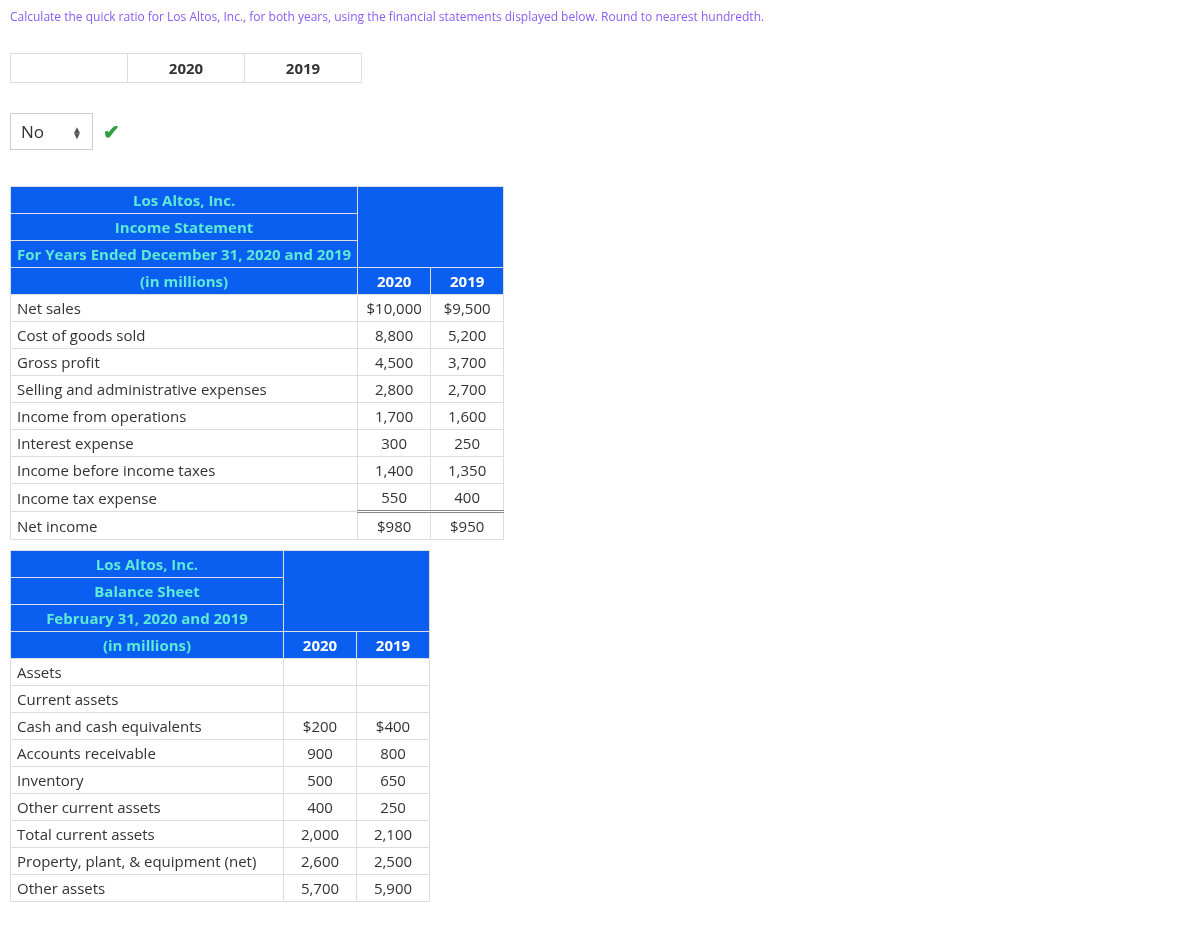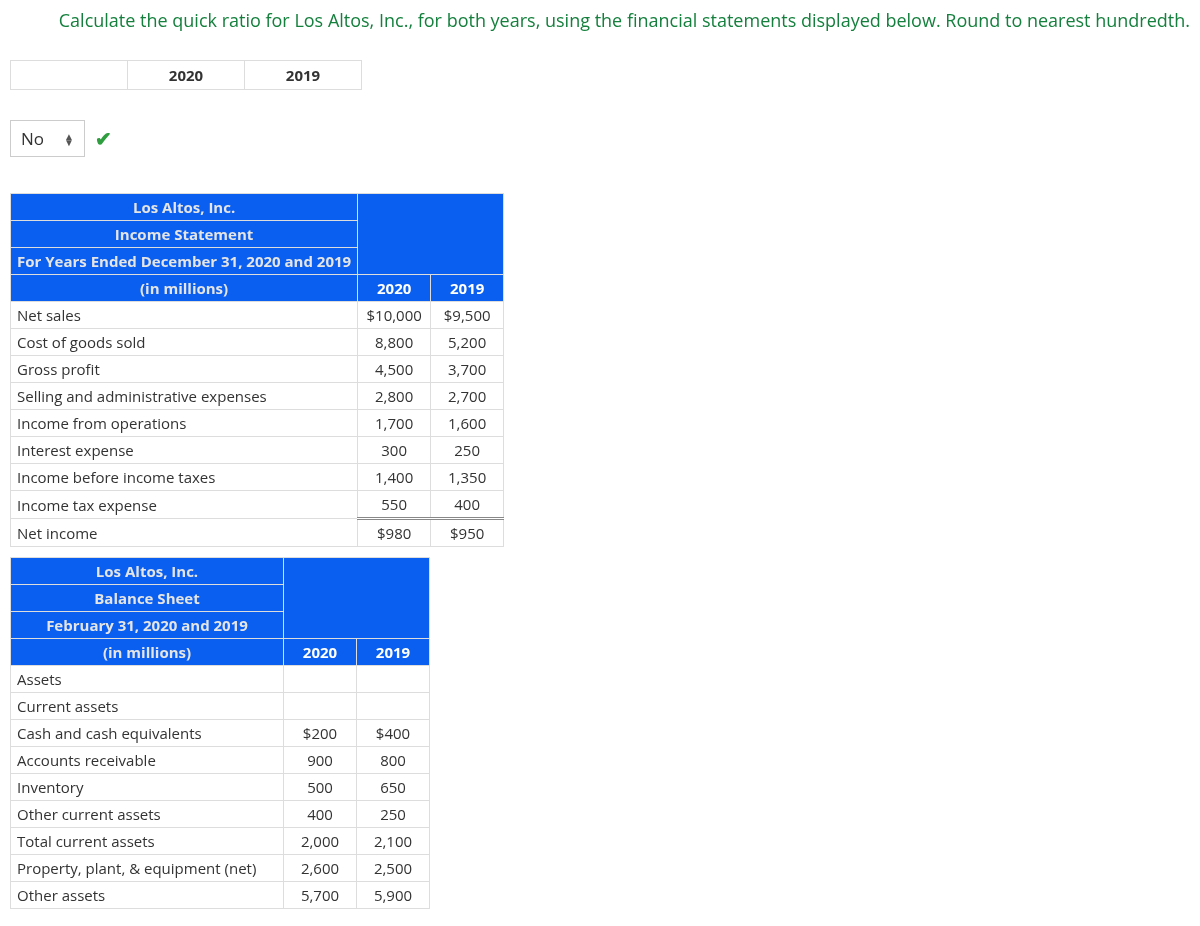--- a/index.html
+++ b/index.html
@@ -4,24 +4,23 @@
 <style>
   body {
     font-family: "Open Sans", "Segoe UI", Arial, sans-serif;
     font-size: 15px;
     color: #333;
     margin: 0;
     padding: 8px 10px;
     background: #fff;
   }
   .question {
-    font-size: 18px;
-    color: #15803d;
+    font-size: 12px;
+    color: #8b5cf6;
     margin-bottom: 28px;
-    text-align: right;
   }
   .question2 {
     font-size: 17px;
     color: #333;
     margin: 30px 0 36px 0;
     display: flex;
     align-items: center;
     gap: 10px;
     flex-wrap: wrap;
   }
@@ -67,21 +66,21 @@
     font-weight: 700;
     font-size: 20px;
   }
 
   
   .sel-wrap {
     display: inline-flex;
     align-items: center;
     border: 1px solid #ccc;
     padding: 6px 10px;
-    gap: 20px;
+    gap: 28px;
     background: #fff;
   }
   .sel-arrows {
     font-size: 10px;
     line-height: 6px;
     color: #555;
   }
   .sel-arrows div { height: 6px; }
 
   
@@ -90,21 +89,21 @@
     margin-bottom: 10px;
   }
   table.fin td, table.fin th {
     border: 1px solid #ddd;
     padding: 3px 6px;
     font-size: 15px;
     vertical-align: middle;
   }
   table.fin .hdr {
     background: #0a5ef0;
-    color: #e5e5e5;
+    color: #5eead4;
     font-weight: 700;
     text-align: center;
   }
   table.fin .yearhdr {
     background: #0a5ef0;
     color: #fff;
     font-weight: 700;
     text-align: center;
     min-width: 55px;
   }

